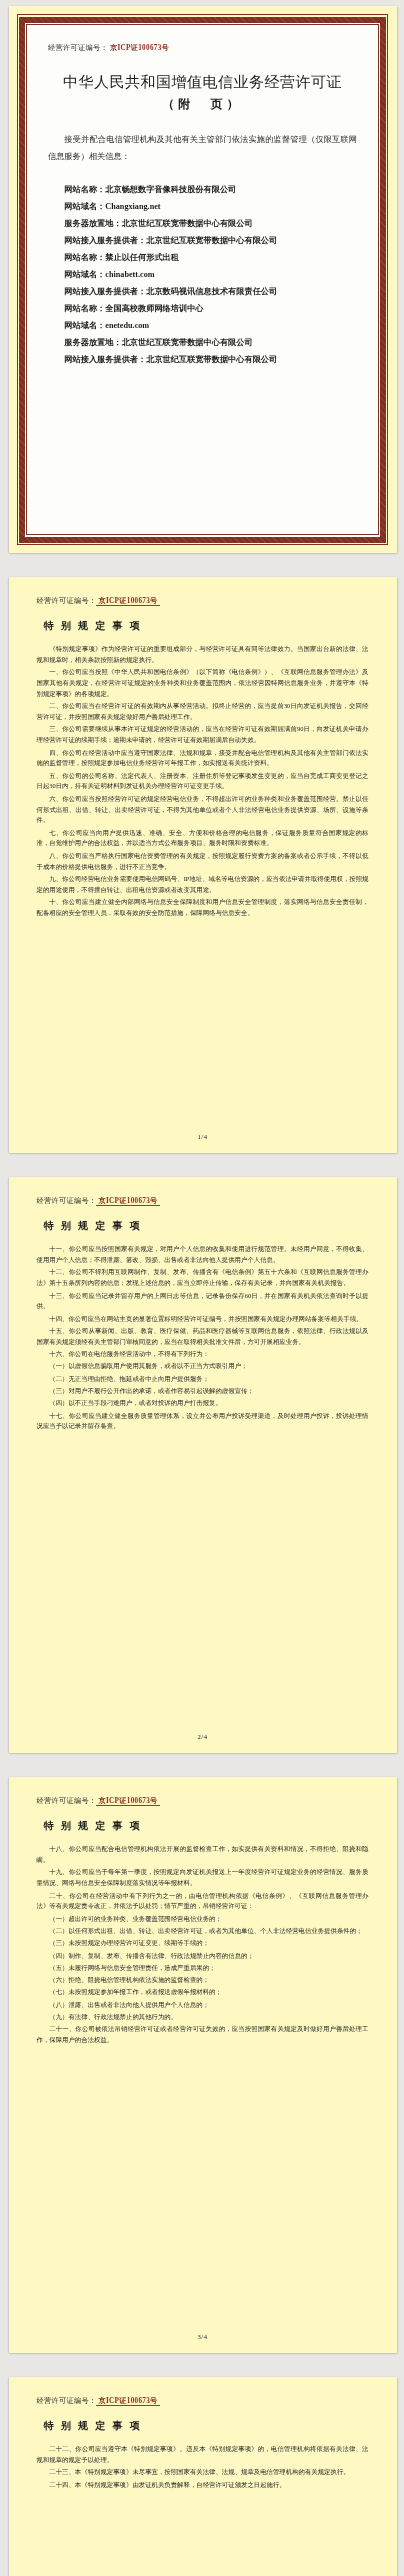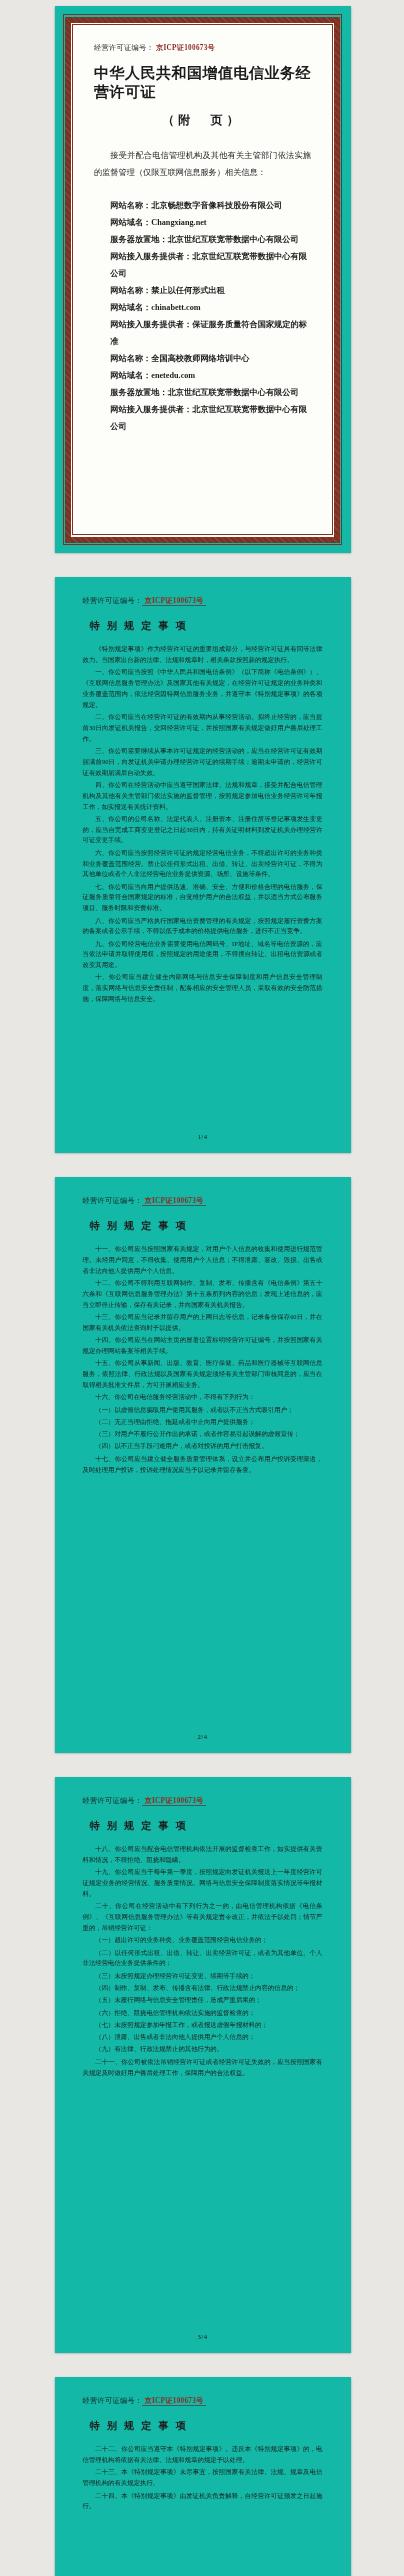--- a/index.html
+++ b/index.html
@@ -6,23 +6,23 @@
   html,body { background:#e8e7e3; }
   body {
     width:405px;
     font-family:"Liberation Serif","DejaVu Serif",serif;
     color:#1c1c1c;
     -webkit-font-smoothing:antialiased;
   }
   .canvas { width:405px; padding:6.2px 0 9.3px; }
 
   .sheet {
-    width:296px;
+    width:388px;
     margin:0 auto 24px;
-    background:#14b8a6;
+    background:#fef9c3;
     box-shadow:0 0.5px 2.1px rgba(0,0,0,.35), 0 0 0.5px rgba(0,0,0,.4);
     position:relative;
   }
 
   
   .cert { height:547px; padding:8.2px; }
   .cert-outer { height:100%; border:1px solid #7e3022; padding:1.5px; }
   .cert-band {
     height:100%;
     padding:5.7px;
@@ -30,31 +30,32 @@
   }
   .cert-gap { height:100%; background:#fdfdfa; padding:1.5px; }
   .cert-inner { height:100%; border:0.5px solid #7e3022; padding:17.5px 20.6px; }
 
   .lic-line { font-size:7.2px; letter-spacing:0.3px; }
   .lic-label { color:#1c1c1c; }
   .lic-num { color:#8f2a1f; font-weight:bold; padding:0 2.1px; }
   .prov .lic-num { border-bottom:0.5px solid #555; }
 
   .cert-title {
-    margin-top:11px;
+    margin-top:20px;
+    text-align:center;
     font-size:15px;
-    font-weight:bold;
+    font-weight:normal;
     letter-spacing:0.5px;
   }
   .cert-sub {
     text-align:center;
     font-size:12px;
     font-weight:bold;
     letter-spacing:4.1px;
-    margin-top:10px;
+    margin-top:4px;
   }
   .cert-intro {
     margin-top:18.5px;
     font-size:8.2px;
     line-height:17px;
     text-indent:2em;
     text-align:justify;
   }
   .entries { margin-top:16px;font-weight:bold; }
   .entry-line { font-size:8.2px; line-height:17px; padding-left:2em; }
@@ -103,21 +104,21 @@
             <h1 class="cert-title">中华人民共和国增值电信业务经营许可证</h1>
             <div class="cert-sub">（附　页）</div>
             <p class="cert-intro">接受并配合电信管理机构及其他有关主管部门依法实施的监督管理（仅限互联网信息服务）相关信息：</p>
             <div class="entries">
                 <div class="entry-line"><span class="entry-label">网站名称：</span><span class="entry-value">北京畅想数字音像科技股份有限公司</span></div>
                 <div class="entry-line"><span class="entry-label">网站域名：</span><span class="entry-value">Changxiang.net</span></div>
                 <div class="entry-line"><span class="entry-label">服务器放置地：</span><span class="entry-value">北京世纪互联宽带数据中心有限公司</span></div>
                 <div class="entry-line"><span class="entry-label">网站接入服务提供者：</span><span class="entry-value">北京世纪互联宽带数据中心有限公司</span></div>
                 <div class="entry-line"><span class="entry-label">网站名称：</span><span class="entry-value">禁止以任何形式出租</span></div>
                 <div class="entry-line"><span class="entry-label">网站域名：</span><span class="entry-value">chinabett.com</span></div>
-                <div class="entry-line"><span class="entry-label">网站接入服务提供者：</span><span class="entry-value">保证服务质量符合国家规定的标准</span></div>
+                <div class="entry-line"><span class="entry-label">网站接入服务提供者：</span><span class="entry-value">北京数码视讯信息技术有限责任公司</span></div>
                 <div class="entry-line"><span class="entry-label">网站名称：</span><span class="entry-value">全国高校教师网络培训中心</span></div>
                 <div class="entry-line"><span class="entry-label">网站域名：</span><span class="entry-value">enetedu.com</span></div>
                 <div class="entry-line"><span class="entry-label">服务器放置地：</span><span class="entry-value">北京世纪互联宽带数据中心有限公司</span></div>
                 <div class="entry-line"><span class="entry-label">网站接入服务提供者：</span><span class="entry-value">北京世纪互联宽带数据中心有限公司</span></div>
               </div>
           </div>
         </div>
       </div>
     </div>
   </section>

